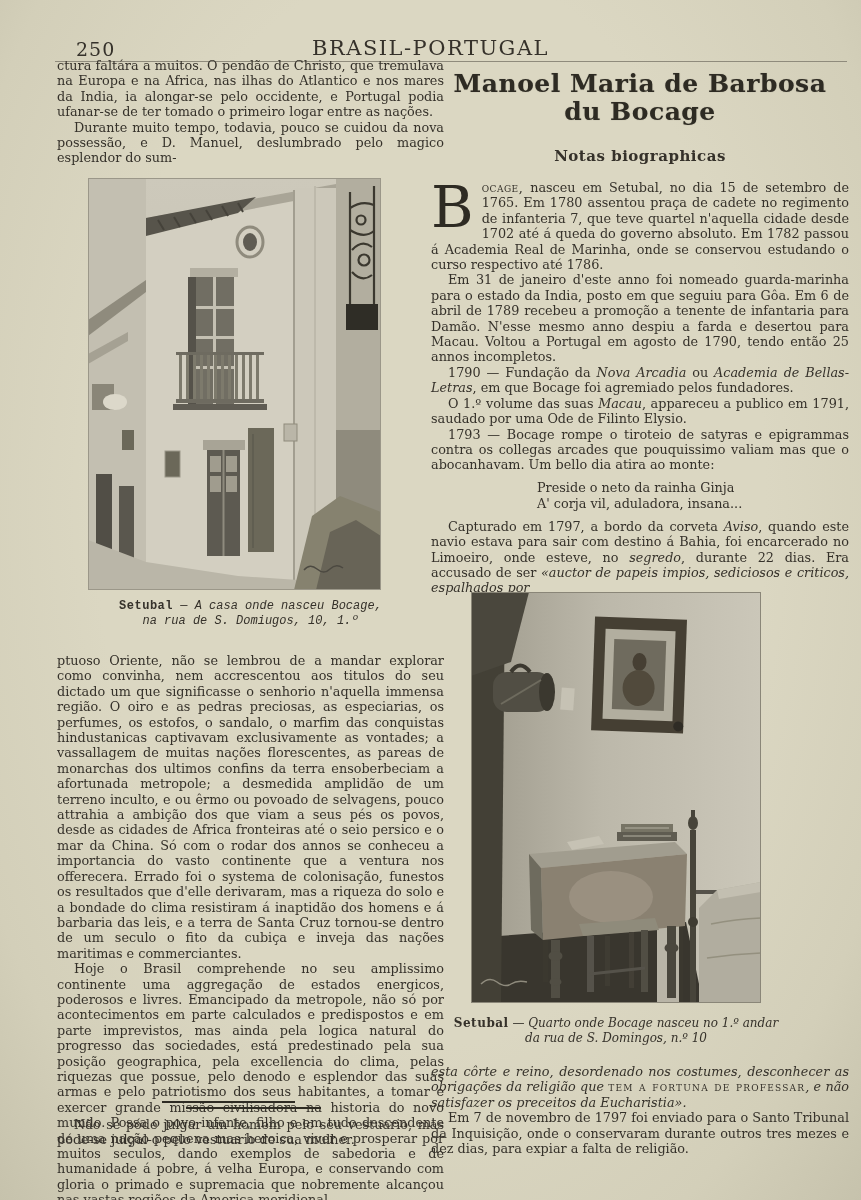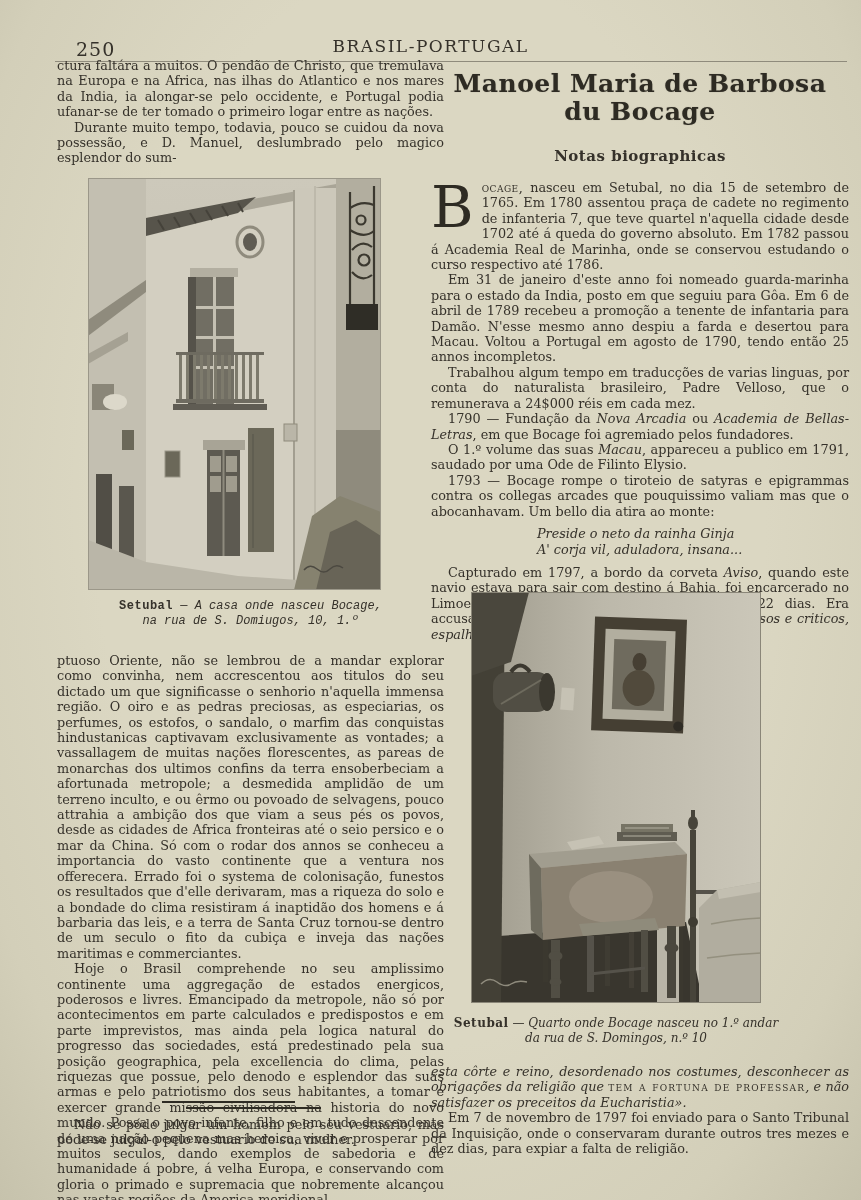--- a/index.html
+++ b/index.html
@@ -6,42 +6,42 @@
   .page{
     position:relative;
     width:861px;height:1200px;
     margin:0 auto;
     background:radial-gradient(ellipse at 50% 42%, #dbd7c2 55%, #d3cfb9 82%, #c6c2ac 100%);
     font-family:"DejaVu Serif","Liberation Serif",serif;
     color:#35312a;
     overflow:hidden;
   }
   .pagenum{position:absolute;left:76px;top:38px;font-size:19px;letter-spacing:1px;}
-  .masthead{position:absolute;left:0;top:36px;width:100%;text-align:center;font-size:17px;letter-spacing:1.5px;}
+  .masthead{position:absolute;left:0;top:36px;width:100%;text-align:center;font-size:21px;letter-spacing:1.5px;}
   .headrule{position:absolute;left:55px;top:61px;width:792px;height:1px;background:#8f8b7c;}
 
   .col{position:absolute;font-size:12.8px;line-height:15.4px;text-align:justify;}
   .col p{margin:0;text-indent:17px;}
   .col p.noindent{text-indent:0;}
   .it{font-style:italic;}
   .sc{font-variant:small-caps;letter-spacing:.5px;}
   .sc-upright{font-style:normal;font-variant:small-caps;letter-spacing:1.2px;}
 
   .left-top{left:57px;top:58px;width:387px;}
   .left-bottom{left:57px;top:653px;width:387px;}
   .right-col{left:431px;top:70px;width:418px;}
   .right-bottom{left:431px;top:1064px;width:418px;}
 
   .title{margin:0;text-align:center;font-size:25px;font-weight:bold;letter-spacing:.5px;
          text-indent:0;line-height:28px;color:#2e2b23;text-shadow:0 0 1px rgba(46,43,35,.35);}
   .subtitle{margin:20px 0 0 0;text-align:center;font-size:15px;letter-spacing:.5px;text-indent:0;line-height:20px;}
   .bio-body{margin-top:14px;}
   .dropcap{float:left;font-size:58px;line-height:48px;padding:3px 8px 0 0;color:#2e2b23;}
 
-  .verse{margin:7px 0 7px 106px;font-style:italic;text-align:left;}
+  .verse{margin:7px 0 7px 106px;text-align:left;}
   .verse div{line-height:16px;}
 
   figure{margin:0;padding:0;position:absolute;}
   .fig1{left:88px;top:178px;width:293px;height:412px;}
   .fig2{left:471px;top:592px;width:290px;height:411px;}
   figure svg{display:block;width:100%;height:100%;}
 
   .caption{position:absolute;font-size:12px;line-height:15px;text-align:center;}
   .caption1{left:57px;top:599px;width:387px;font-family:Liberation Mono, monospace;}
   .caption2{left:447px;top:1016px;width:338px;}
@@ -186,21 +186,20 @@
   <div class="col aphorism">
     <p>Não se póde julgar um homem pelo seu vestuario, mas póde-se julgal-o pelo vestuario de sua mulher.</p>
   </div>
 
   <div class="col right-col">
     <h1 class="title">Manoel Maria de Barbosa du Bocage</h1>
     <h2 class="subtitle">Notas biographicas</h2>
     <div class="bio-body">
       <p class="noindent"><span class="dropcap">B</span><span class="sc">ocage,</span><span> nasceu em Setubal, no dia 15 de setembro de 1765. Em 1780 assentou praça de cadete no regimento de infanteria 7, que teve quartel n'aquella cidade desde 1702 até á queda do governo absoluto. Em 1782 passou á Academia Real de Marinha, onde se conservou estudando o curso respectivo até 1786.</span></p>
       <p>Em 31 de janeiro d'este anno foi nomeado guarda-marinha para o estado da India, posto em que seguiu para Gôa. Em 6 de abril de 1789 recebeu a promoção a tenente de infantaria para Damão. N'esse mesmo anno despiu a farda e desertou para Macau. Voltou a Portugal em agosto de 1790, tendo então 25 annos incompletos.</p>
-      <p>Trabalhou algum tempo em traducções de varias linguas, por conta do naturalista brasileiro, Padre Velloso, que o remunerava a 24$000 réis em cada mez.</p>
       <p><span>1790 — Fundação da </span><span class="it">Nova Arcadia</span><span> ou </span><span class="it">Academia de Bellas-Letras</span><span>, em que Bocage foi agremiado pelos fundadores.</span></p>
       <p><span>O 1.º volume das suas </span><span class="it">Macau</span><span>, appareceu a publico em 1791, saudado por uma Ode de Filinto Elysio.</span></p>
       <p>1793 — Bocage rompe o tiroteio de satyras e epigrammas contra os collegas arcades que pouquissimo valiam mas que o abocanhavam. Um bello dia atira ao monte:</p>
       <div class="verse">
         <div>Preside o neto da rainha Ginja</div>
         <div>A' corja vil, aduladora, insana...</div>
       </div>
       <p><span>Capturado em 1797, a bordo da corveta </span><span class="it">Aviso</span><span>, quando este navio estava para sair com destino á Bahia, foi encarcerado no Limoeiro, onde esteve, no </span><span class="it">segredo</span><span>, durante 22 dias. Era accusado de ser </span><span class="it">«auctor de papeis impios, sediciosos e criticos, espalhados por</span></p>
     </div>
   </div>

